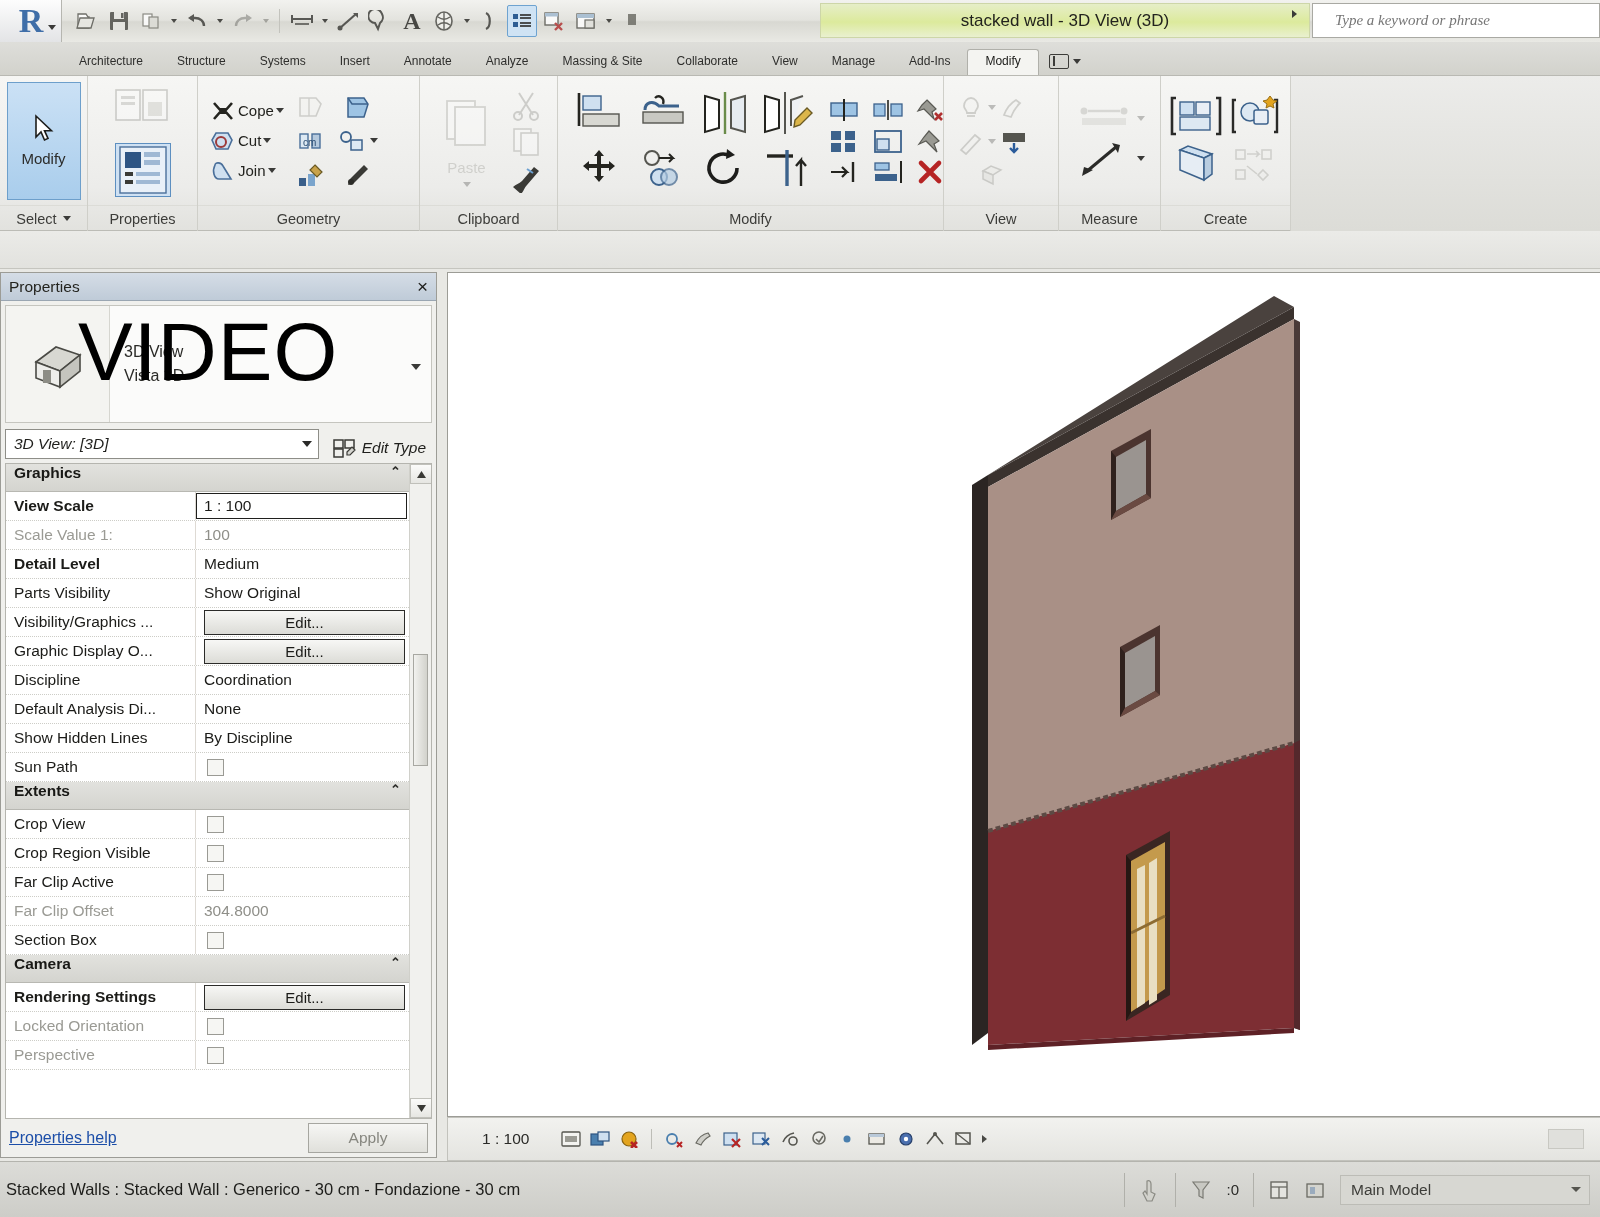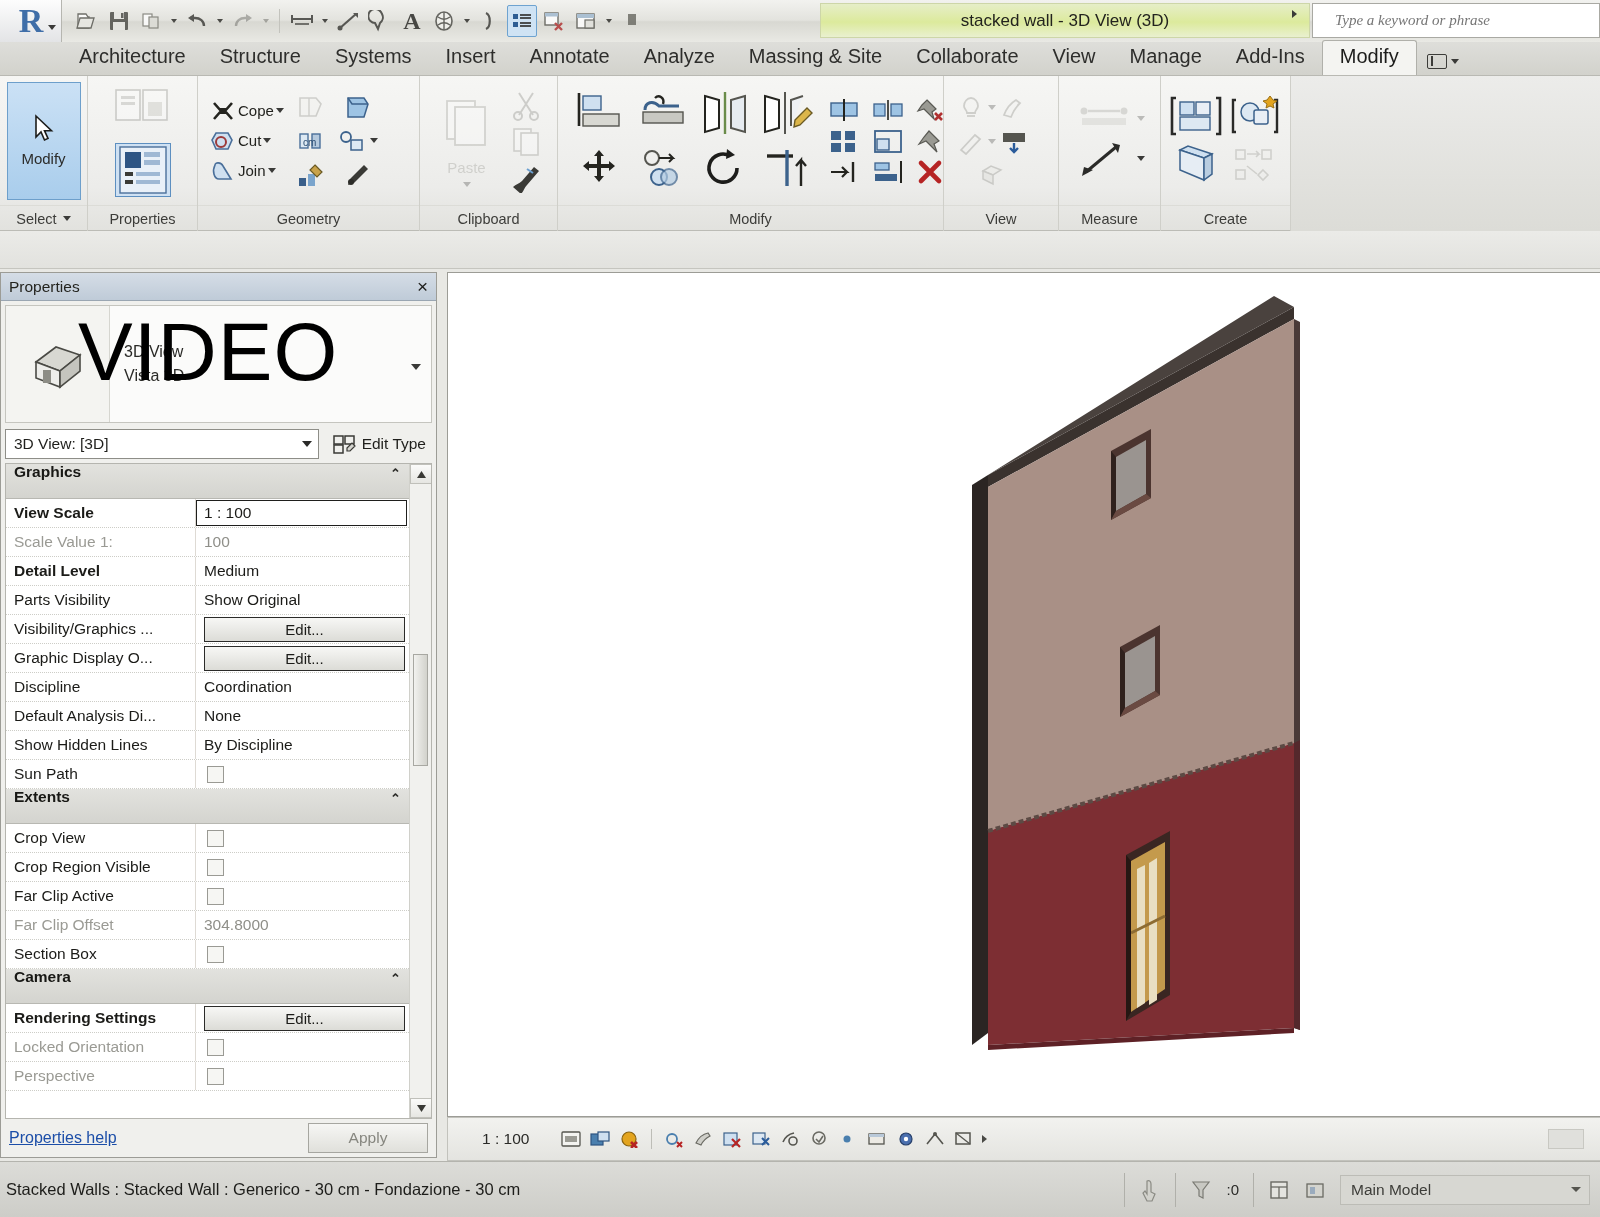--- a/index.html
+++ b/index.html
@@ -70,21 +70,21 @@
   }
 
   
   .tabbar {
     position: absolute; top: 42px; left: 0; width: 1600px; height: 34px;
     background: linear-gradient(to bottom,#dededa,#d2d2cc);
     display: flex; align-items: flex-end; padding-left: 62px;
     border-bottom: 1px solid #b9b9b3;
   }
   .tab {
-    padding: 4px 17px 7px 17px; font-size: 20px; color: #2e2e2c;
+    padding: 4px 17px 7px 17px; font-size: 12px; color: #2e2e2c;
     cursor: default; position: relative; white-space: nowrap;
   }
   .tab.active {
     background: #f4f4f1; border: 1px solid #b0b0aa; border-bottom: none;
     border-radius: 3px 3px 0 0; color: #1c1c1a;
   }
   .tabmini {
     margin-left: 10px; display: flex; align-items: center; gap: 4px;
     padding-bottom: 6px;
   }
@@ -174,21 +174,21 @@
   .ts-thumb {
     width: 104px; height: 100%; background:#f4f4f1; border-right:1px solid #d6d6d0;
     display:flex; align-items:center; justify-content:center;
   }
   .ts-text { padding-left: 14px; font-size: 16px; color:#2a2a27; line-height:1.5; }
   .ts-caret {
     position:absolute; right:10px; top:50%;
     width:0;height:0;border-left:5px solid transparent;border-right:5px solid transparent;border-top:6px solid #3a3a38;
   }
 
-  .typerow { display:flex; align-items:center; gap:13px; padding: 2px 4px 4px 4px; }
+  .typerow { display:flex; align-items:flex-end; gap:13px; padding: 2px 4px 4px 4px; font-style: italic; }
   .typecombo {
     flex: 1; height: 30px; background:#fff; border:1px solid #8e8e88;
     display:flex; align-items:center; padding-left:8px; font-size:15.5px; color:#1f1f1c;
     position:relative;
   }
   .typecombo .cb {
     position:absolute; right:6px; width:0;height:0;
     border-left:5px solid transparent;border-right:5px solid transparent;border-top:6px solid #2a2a28;
   }
   .edittype { display:flex; align-items:center; gap:6px; padding-right:6px; font-size:15.5px; color:#1f1f1c; }
@@ -208,21 +208,21 @@
   .pg-arrow.bottom { position:absolute; bottom:0; }
   .pg-thumb {
     position:absolute; left:3px; top:190px; width:15px; height:112px;
     background: linear-gradient(to right,#f2f2ef,#d2d2cc);
     border:1px solid #a8a8a2;
   }
   .pg-rows { position:absolute; left:0; top:0; right:22px; }
 
   .secthead {
     height:28px; background: linear-gradient(to bottom,#e2e2de,#d4d4cf);
-    display:flex; align-items:flex-end; padding:17px 8px;
+    display:flex; align-items:flex-start; padding:0 8px;
     font-size:15.5px; font-weight:bold; color:#181815;
     border-bottom:1px solid #b8b8b2;
   }
   .secthead .chev { margin-left:auto; font-size:13px; color:#2c2c29; }
 
   .prow {
     height:29px; display:flex; align-items:center;
     border-bottom:1px dotted #cdcdc7;
   }
   .pname {

